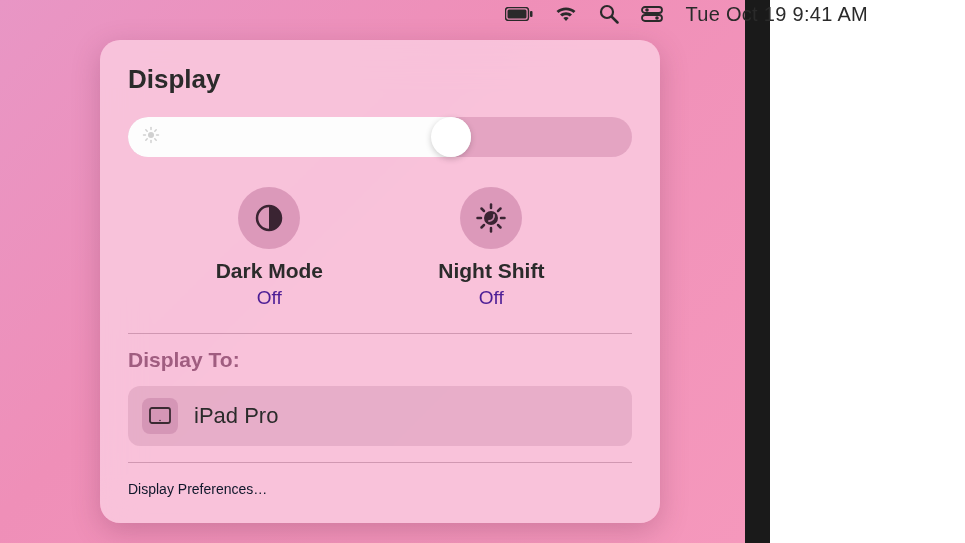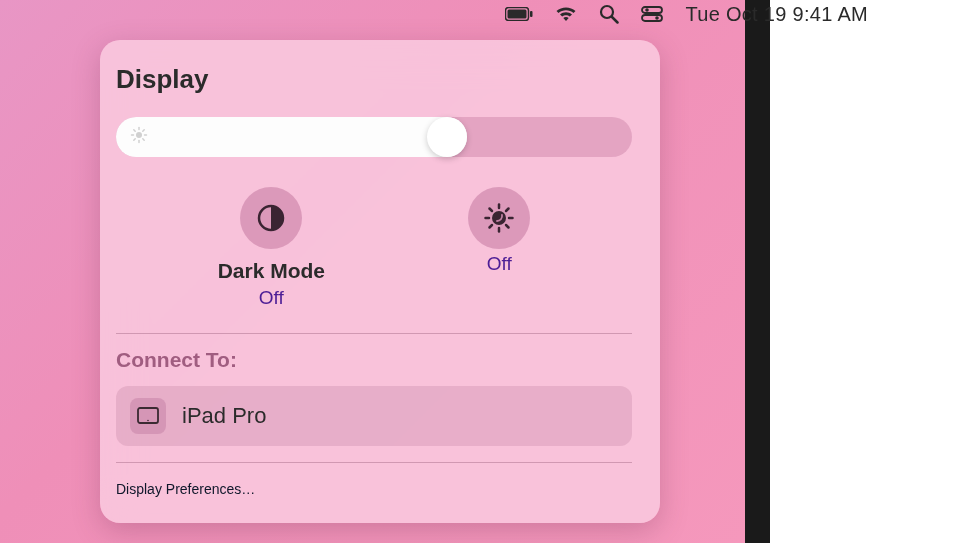--- a/index.html
+++ b/index.html
@@ -53,21 +53,21 @@
       color: #2a2a2a;
       letter-spacing: 0.3px;
     }
     .panel {
       position: absolute;
       top: 40px;
       left: 100px;
       width: 560px;
       background: rgba(249, 200, 222, 0.88);
       border-radius: 20px;
-      padding: 24px 28px 22px 16px;
+      padding: 24px 28px 22px 28px;
       box-shadow: 0 8px 28px rgba(100, 40, 70, 0.25);
       backdrop-filter: blur(20px);
     }
     .panel-title {
       font-size: 26px;
       font-weight: 700;
       color: #2b2b2b;
       margin-bottom: 22px;
     }
     .slider-track {
@@ -257,27 +257,28 @@
               <line x1="16" y1="26" x2="16" y2="29.5"></line>
               <line x1="2.5" y1="16" x2="6" y2="16"></line>
               <line x1="26" y1="16" x2="29.5" y2="16"></line>
               <line x1="6.5" y1="6.5" x2="9" y2="9"></line>
               <line x1="23" y1="23" x2="25.5" y2="25.5"></line>
               <line x1="6.5" y1="25.5" x2="9" y2="23"></line>
               <line x1="23" y1="9" x2="25.5" y2="6.5"></line>
             </g>
           </svg>
       </div>
+      <div class="toggle-label">Night Shift</div>
       <div class="toggle-status">Off</div>
     </div>
   </div>
 
   <div class="divider"></div>
 
-  <div class="section-label">Connect To:</div>
+  <div class="section-label">Display To:</div>
 
   <div class="device-row">
     <div class="device-icon-box">
       <svg width="24" height="20" viewBox="0 0 24 20">
           <rect x="2" y="2" width="20" height="15" rx="2" fill="none" stroke="#3a2a32" stroke-width="1.8"></rect>
           <circle cx="12" cy="14.5" r="0.8" fill="#3a2a32"></circle>
         </svg>
     </div>
     <div class="device-name">iPad Pro</div>
   </div>

